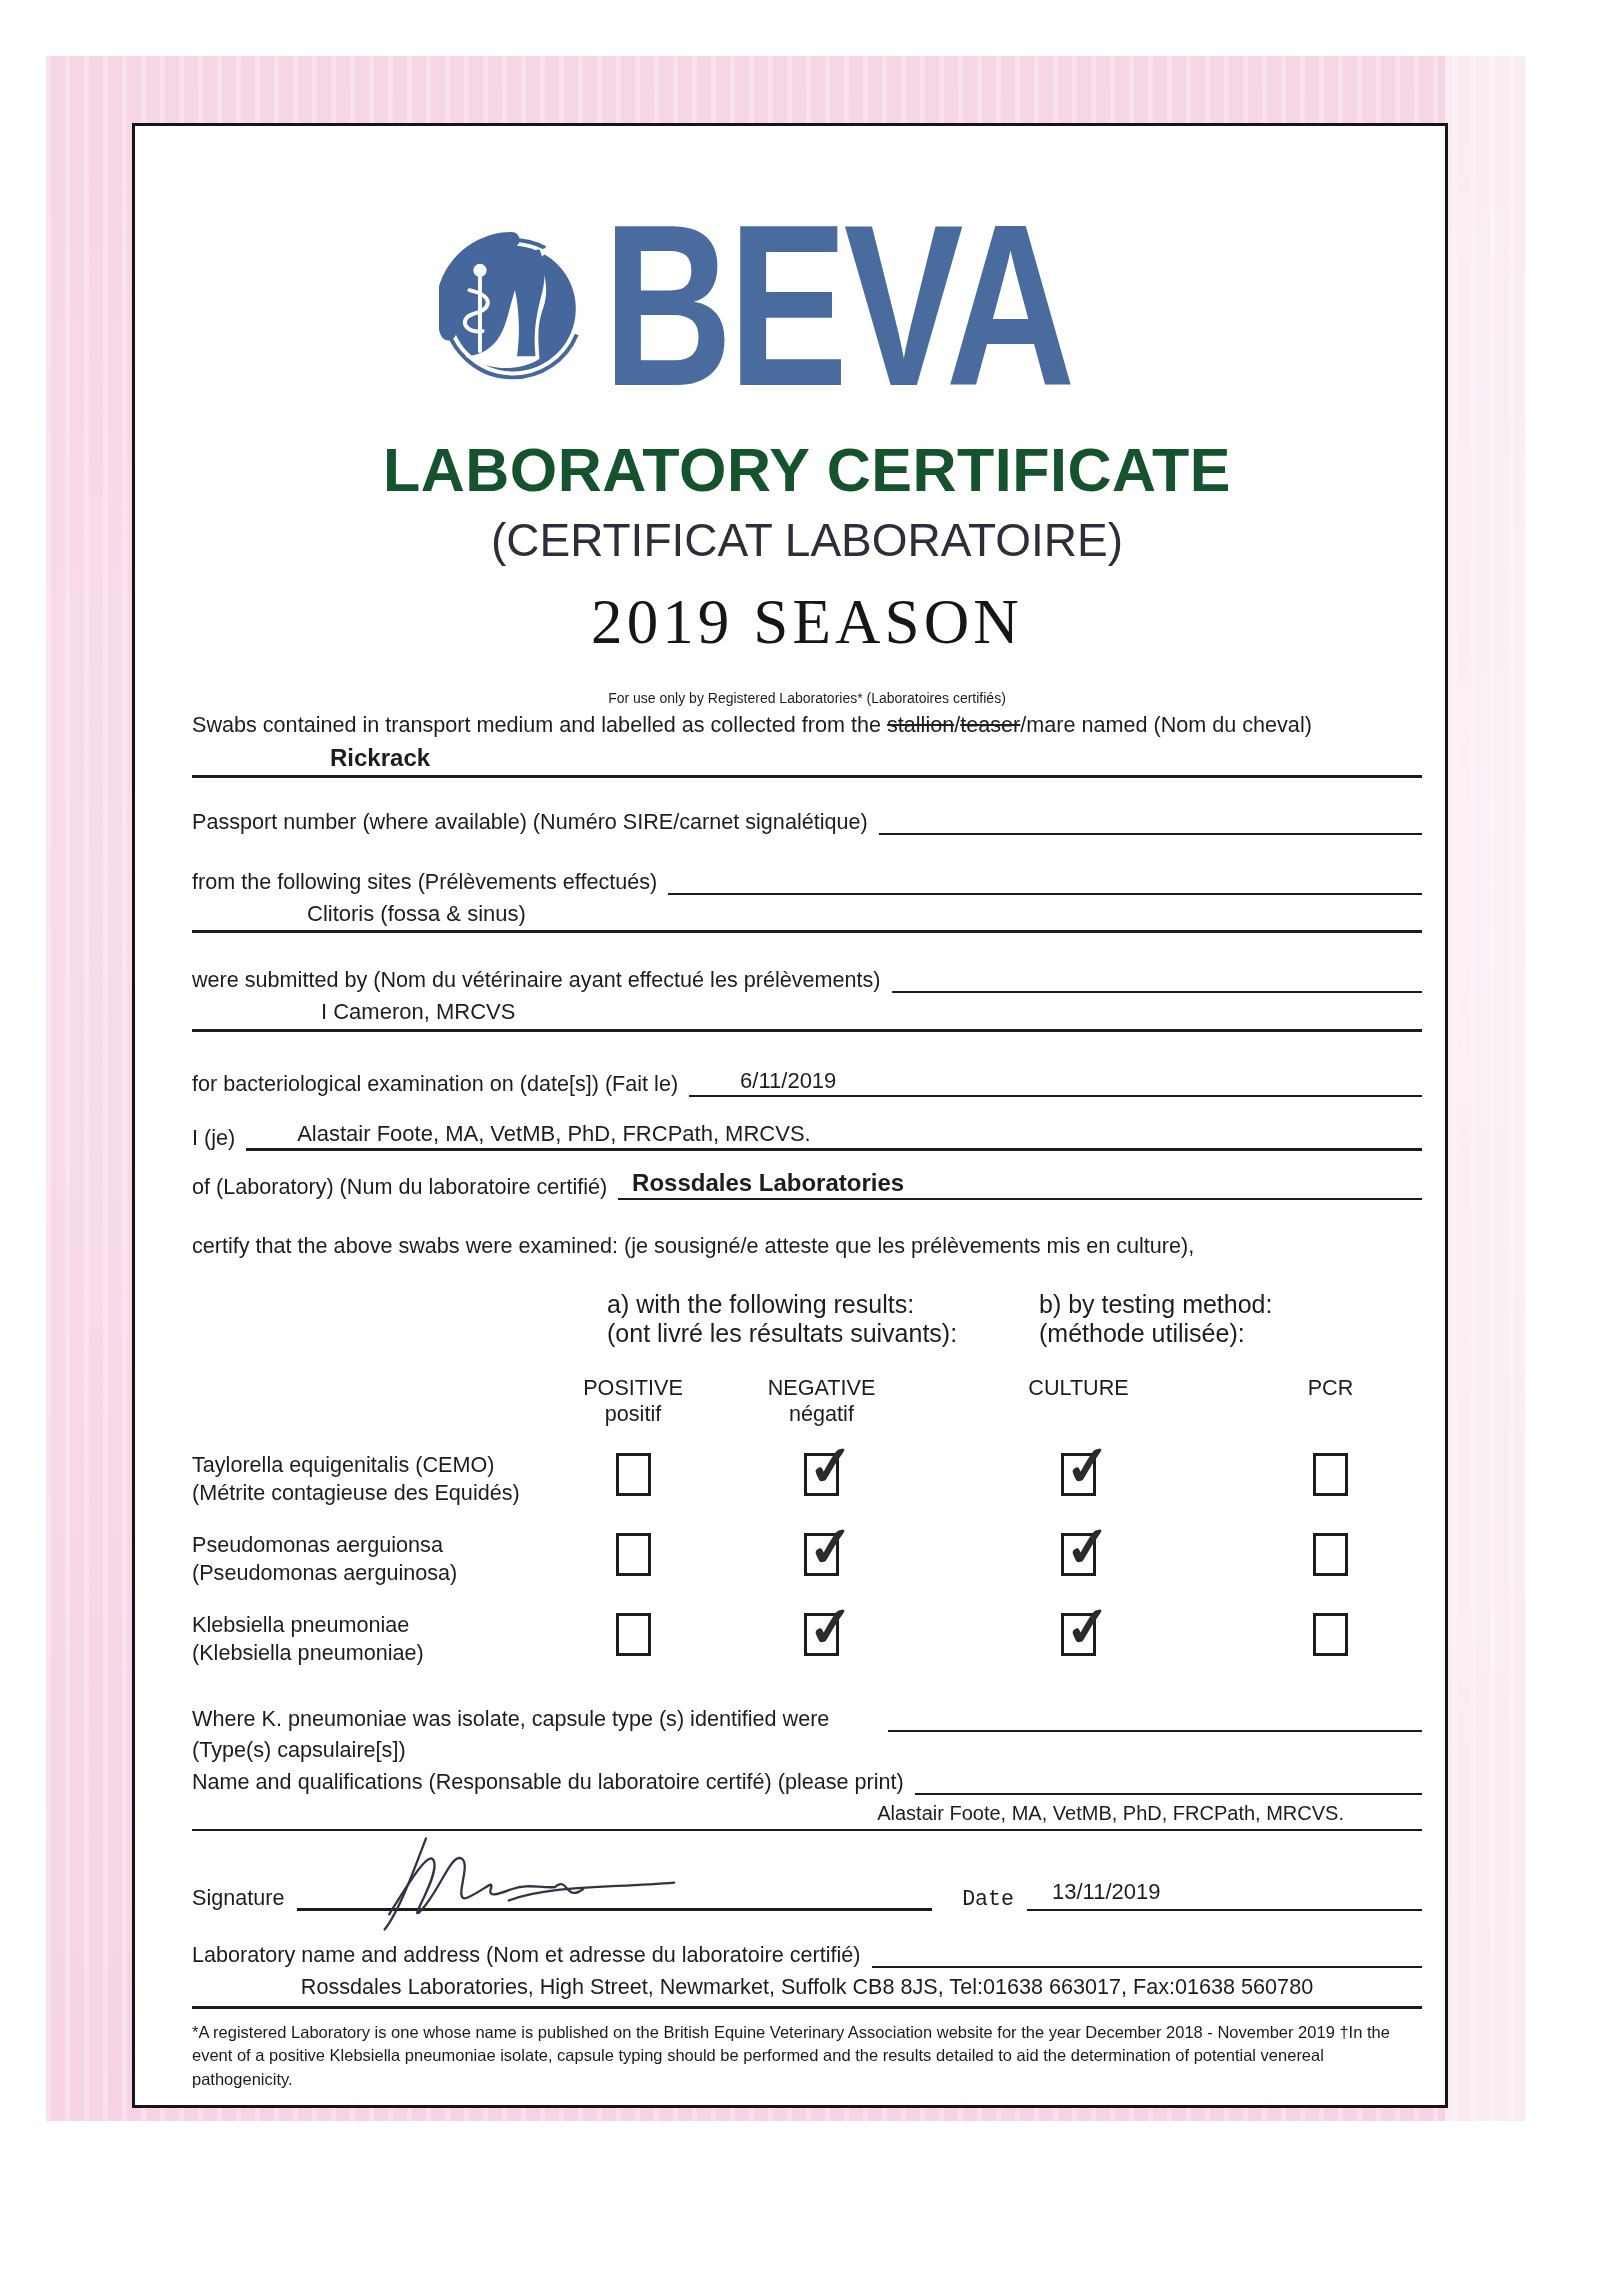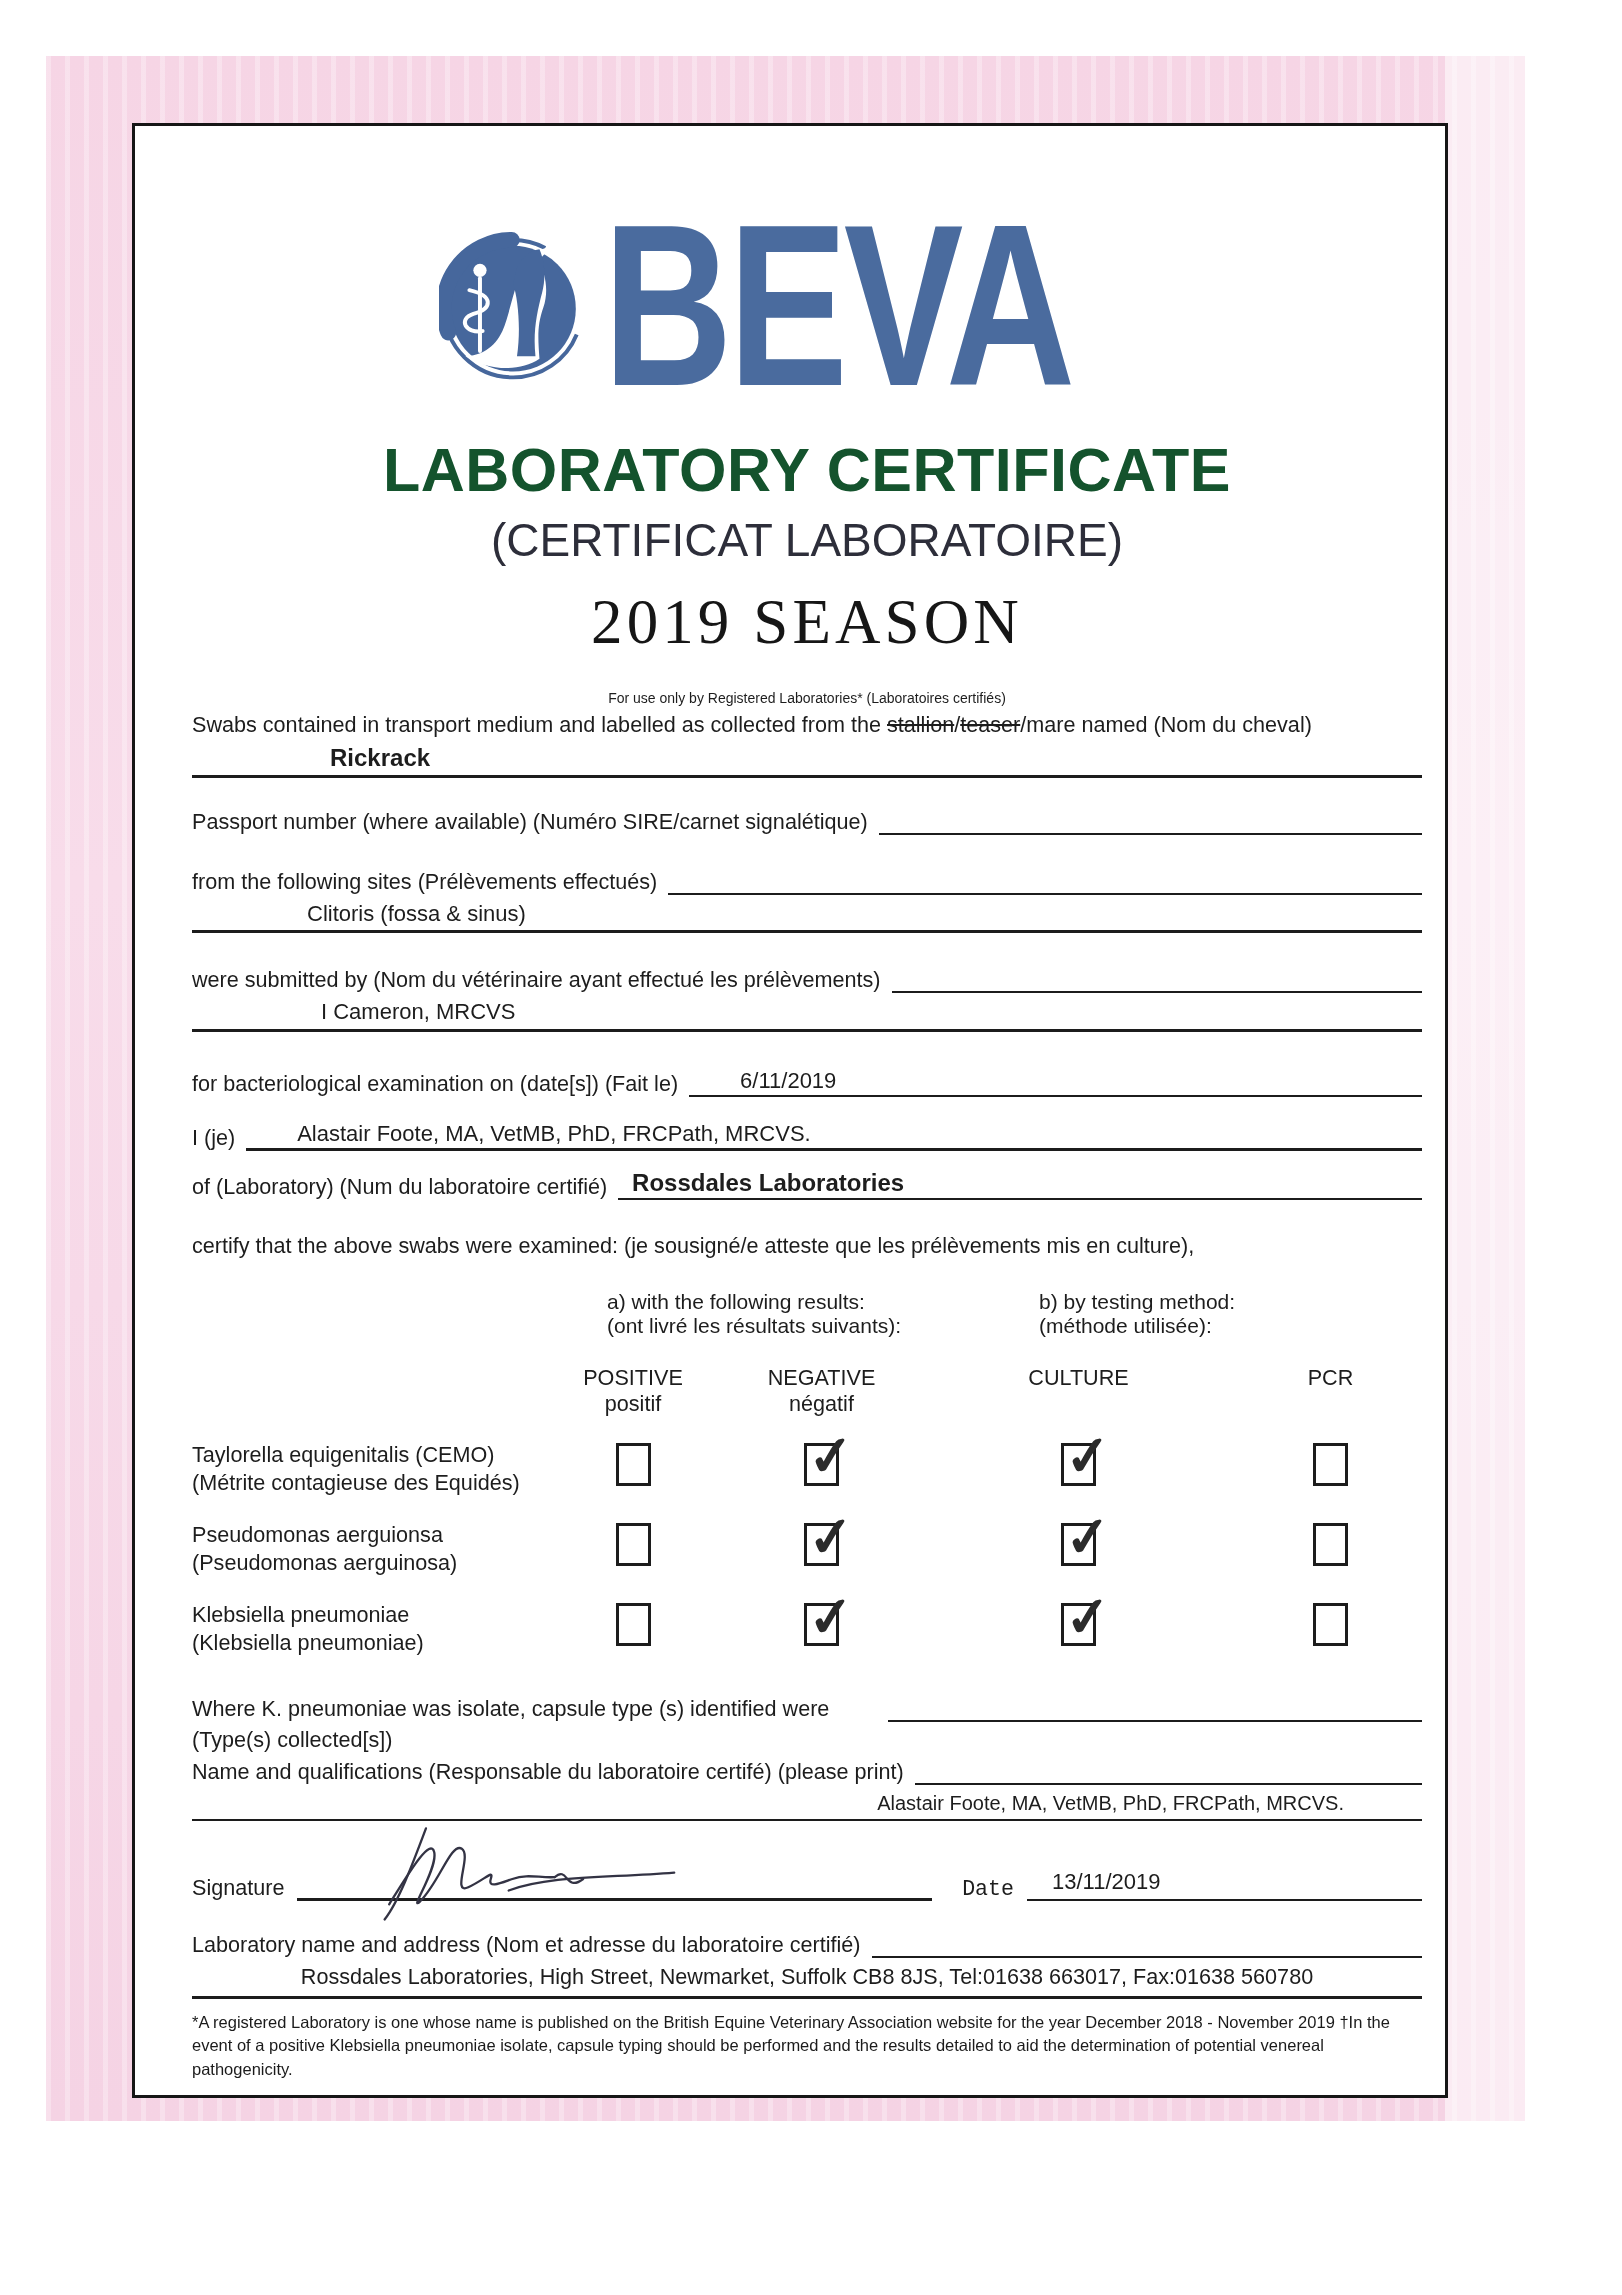--- a/index.html
+++ b/index.html
@@ -37,21 +37,21 @@
   .swabs{margin-top:6.4px;font-size:21.6px;white-space:nowrap;}
   .strike{text-decoration:line-through;text-decoration-thickness:1.8px;}
   .fill-block{border-bottom:3.7px solid #1c1c1c;padding:0 0 3.7px 138px;font-size:24px;font-weight:700;margin-top:5.5px;}
   .fill-block.plain{font-weight:400;font-size:22px;border-bottom-width:3.2px;padding-left:115px;}
   .frow{display:flex;align-items:flex-end;margin-top:28.5px;font-size:21.6px;}
   .frow .lbl{white-space:nowrap;}
   .inline-line{flex:1;border-bottom:2.8px solid #1c1c1c;margin-left:11px;display:flex;align-items:flex-end;min-height:26px;}
   .inline-line .val{font-size:22px;padding-left:51px;line-height:1;padding-bottom:2.8px;white-space:nowrap;}
   .inline-line .val.bold{font-weight:700;font-size:24px;padding-left:13.8px;}
   .certify{margin-top:33px;font-size:21.6px;}
-  .ab-row{margin-top:31px;display:flex;font-size:21px;}
+  .ab-row{margin-top:31px;display:flex;font-size:25px;}
   .ab-a{margin-left:415px;width:388px;}
   .ab-b{margin-left:44px;}
   .tgrid{display:grid;grid-template-columns:349px 184px 193px 321px 1fr;align-items:start;}
   .thead{margin-top:27px;font-size:21.6px;}
   .thead .hc{text-align:center;}
   .trow{margin-top:24px;font-size:21.6px;}
   .trow .rlabel{line-height:1.3;}
   .box{position:relative;width:29px;height:37px;border:3.2px solid #1c1c1c;margin:1.8px auto 0;}
   .tick{position:absolute;left:0.9px;top:-16.5px;font-size:55px;font-weight:700;color:#2b2b2b;transform:rotate(-4deg);line-height:1;}
   .capsule2{margin-top:5.5px;font-size:21.6px;}
@@ -257,21 +257,21 @@
         <div class="box">
           <span class="tick"></span>
         </div>
       </div>
   </div>
 
   <div class="frow" style="margin-top:38px;gap:48px;">
     <span class="lbl">Where K. pneumoniae was isolate, capsule type (s) identified were</span>
     <span class="inline-line" style="min-height:18.4px;"></span>
   </div>
-  <div class="capsule2">(Type(s) collected[s])</div>
+  <div class="capsule2">(Type(s) capsulaire[s])</div>
 
   <div class="frow" style="margin-top:6.4px;">
     <span class="lbl">Name and qualifications (Responsable du laboratoire certifé) (please print)</span>
     <span class="inline-line" style="min-height:18.4px;"></span>
   </div>
 
   <div class="fill-name">
     <span>Alastair Foote, MA, VetMB, PhD, FRCPath, MRCVS.</span>
   </div>
 

